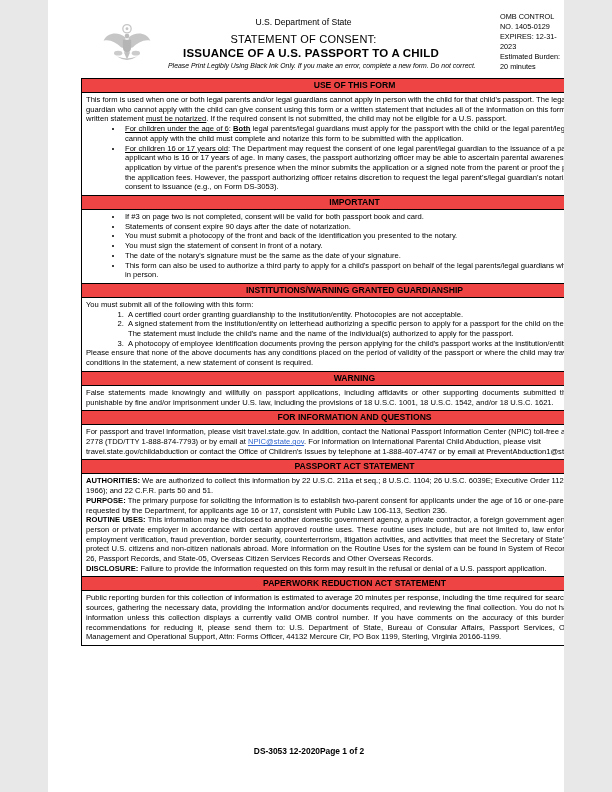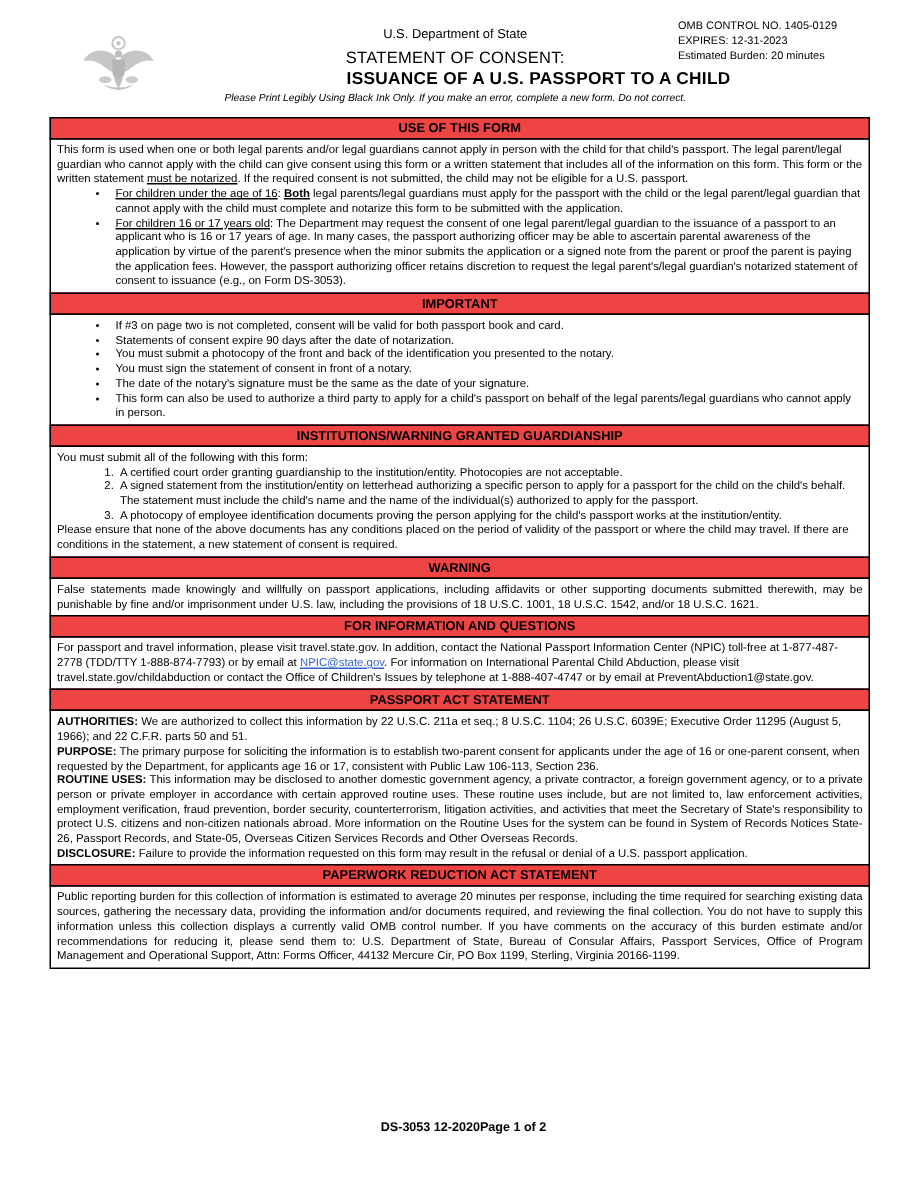--- a/index.html
+++ b/index.html
@@ -1,18 +1,18 @@
 <!DOCTYPE html>
 <html><head>
 <meta charset="utf-8">
 <style>
   html,body { margin:0; padding:0; background:#e8e8e8; }
   .page {
     position: relative;
-    width: 612px; height: 792px;
+    width: 516px; height: 792px;
     margin: 0 auto;
     background: #ffffff;
     font-family: "Liberation Sans", sans-serif;
     color: #000;
     overflow: hidden;
   }
   
   .seal { position:absolute; left:53px; top:22px; width:52px; height:52px; }
   .head-center { position:absolute; left:120px; right:125px; top:17px; text-align:center; }
   .agency { font-size:8.6px; }
@@ -88,21 +88,21 @@
     <div>Estimated Burden: 20 minutes</div>
   </div>
 
   <main class="sections">
 
     <section>
       <div class="sec-header">USE OF THIS FORM</div>
       <div class="sec-body">
         <p>This form is used when one or both legal parents and/or legal guardians cannot apply in person with the child for that child's passport. The legal parent/legal guardian who cannot apply with the child can give consent using this form or a written statement that includes all of the information on this form. This form or the written statement <u>must be notarized</u>. If the required consent is not submitted, the child may not be eligible for a U.S. passport.</p>
         <ul>
-          <li><u>For children under the age of 16</u>: <b><u>Both</u></b> legal parents/legal guardians must apply for the passport with the child or the legal parent/legal guardian that cannot apply with the child must complete and notarize this form to be submitted with the application.</li>
+          <li><u>For children under the age of 6</u>: <b><u>Both</u></b> legal parents/legal guardians must apply for the passport with the child or the legal parent/legal guardian that cannot apply with the child must complete and notarize this form to be submitted with the application.</li>
           <li><u>For children 16 or 17 years old</u>: The Department may request the consent of one legal parent/legal guardian to the issuance of a passport to an applicant who is 16 or 17 years of age. In many cases, the passport authorizing officer may be able to ascertain parental awareness of the application by virtue of the parent's presence when the minor submits the application or a signed note from the parent or proof the parent is paying the application fees.  However, the passport authorizing officer retains discretion to request the legal parent's/legal guardian's notarized statement of consent to issuance (e.g., on Form DS-3053).</li>
         </ul>
       </div>
     </section>
 
     <section>
       <div class="sec-header">IMPORTANT</div>
       <div class="sec-body">
         <ul>
           <li>If #3 on page two is not completed, consent will be valid for both passport book and card.</li>

